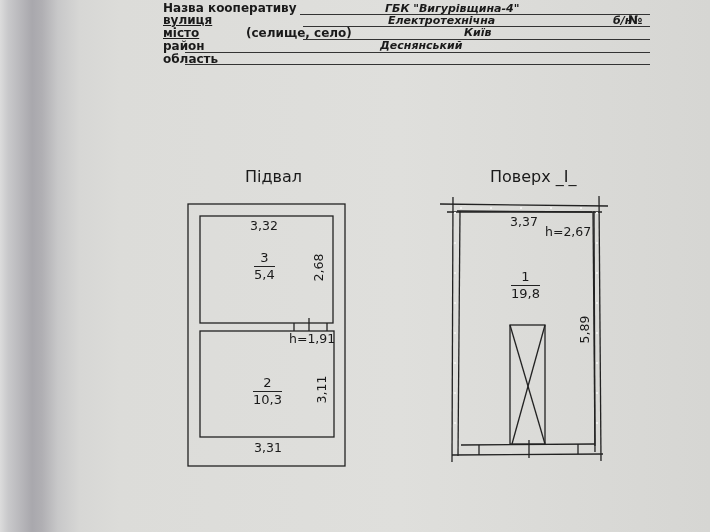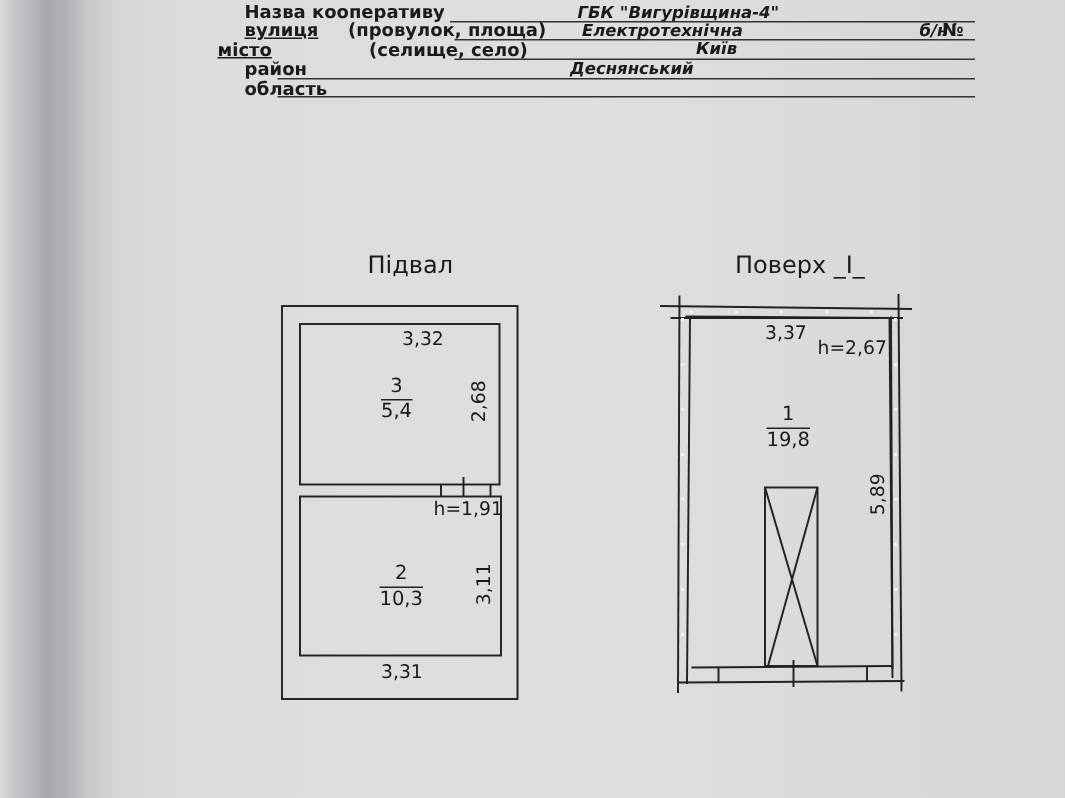--- a/index.html
+++ b/index.html
@@ -27,27 +27,26 @@
 </head>
 <body>
 
 <div class="page">
 
   <div class="hdr" style="left:115px;top:1px;">Назва кооперативу</div>
   <div class="hdr-val" style="left:385px;top:2px;">ГБК "Вигурівщина-4"</div>
   <div class="uline" style="left:300px;top:14px;width:350px;"></div>
 
   <div class="hdr" style="left:115px;top:13px;text-decoration:underline;">вулиця</div>
-  <div class="hdr" style="left:184px;top:13px;">(провулок, площа)</div>
   <div class="hdr-val" style="left:388px;top:14px;">Електротехнічна</div>
   <div class="hdr" style="left:580px;top:13px;">№</div>
   <div class="hdr-val" style="left:613px;top:14px;">б/н</div>
   <div class="uline" style="left:303px;top:26px;width:347px;"></div>
 
-  <div class="hdr" style="left:97px;top:26px;text-decoration:underline;">місто</div>
+  <div class="hdr" style="left:115px;top:26px;text-decoration:underline;">місто</div>
   <div class="hdr" style="left:198px;top:26px;">(селище, село)</div>
   <div class="hdr-val" style="left:464px;top:26px;">Київ</div>
   <div class="uline" style="left:303px;top:39px;width:347px;"></div>
 
   <div class="hdr" style="left:115px;top:39px;">район</div>
   <div class="hdr-val" style="left:380px;top:39px;">Деснянський</div>
   <div class="uline" style="left:185px;top:52px;width:465px;"></div>
 
   <div class="hdr" style="left:115px;top:52px;">область</div>
   <div class="hdr-val" style="left:380px;top:52px;"></div>
@@ -87,21 +86,21 @@
       <line x1="510" y1="325" x2="545" y2="444"></line>
       <line x1="545" y1="325" x2="512" y2="444"></line>
     </g>
     <g stroke="#f2f2f0" stroke-width="2" stroke-dasharray="2 28">
       <line x1="455" y1="212" x2="455" y2="450"></line>
       <line x1="597" y1="212" x2="597" y2="450"></line>
       <line x1="460" y1="208" x2="595" y2="208"></line>
     </g>
   </svg>
 
-  <div class="dim" style="left:268px;top:218px;">3,32</div>
+  <div class="dim" style="left:250px;top:218px;">3,32</div>
   <div class="frac" style="left:254px;top:250px;">
     <span class="num">3</span>
     <span>5,4</span>
   </div>
   <div class="dim vert" style="left:305px;top:260px;">2,68</div>
   <div class="dim" style="left:289px;top:331px;">h=1,91</div>
 
   <div class="frac" style="left:253px;top:375px;">
     <span class="num">2</span>
     <span>10,3</span>

